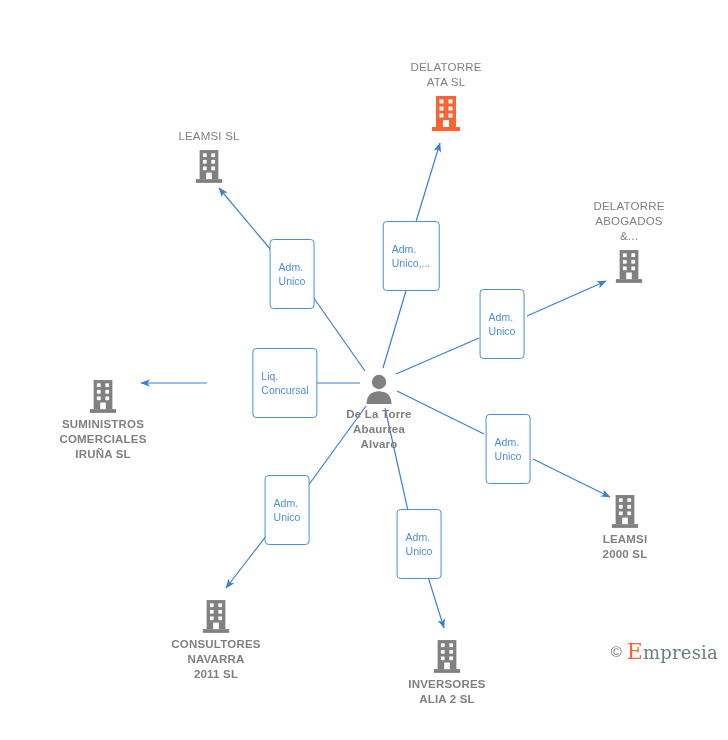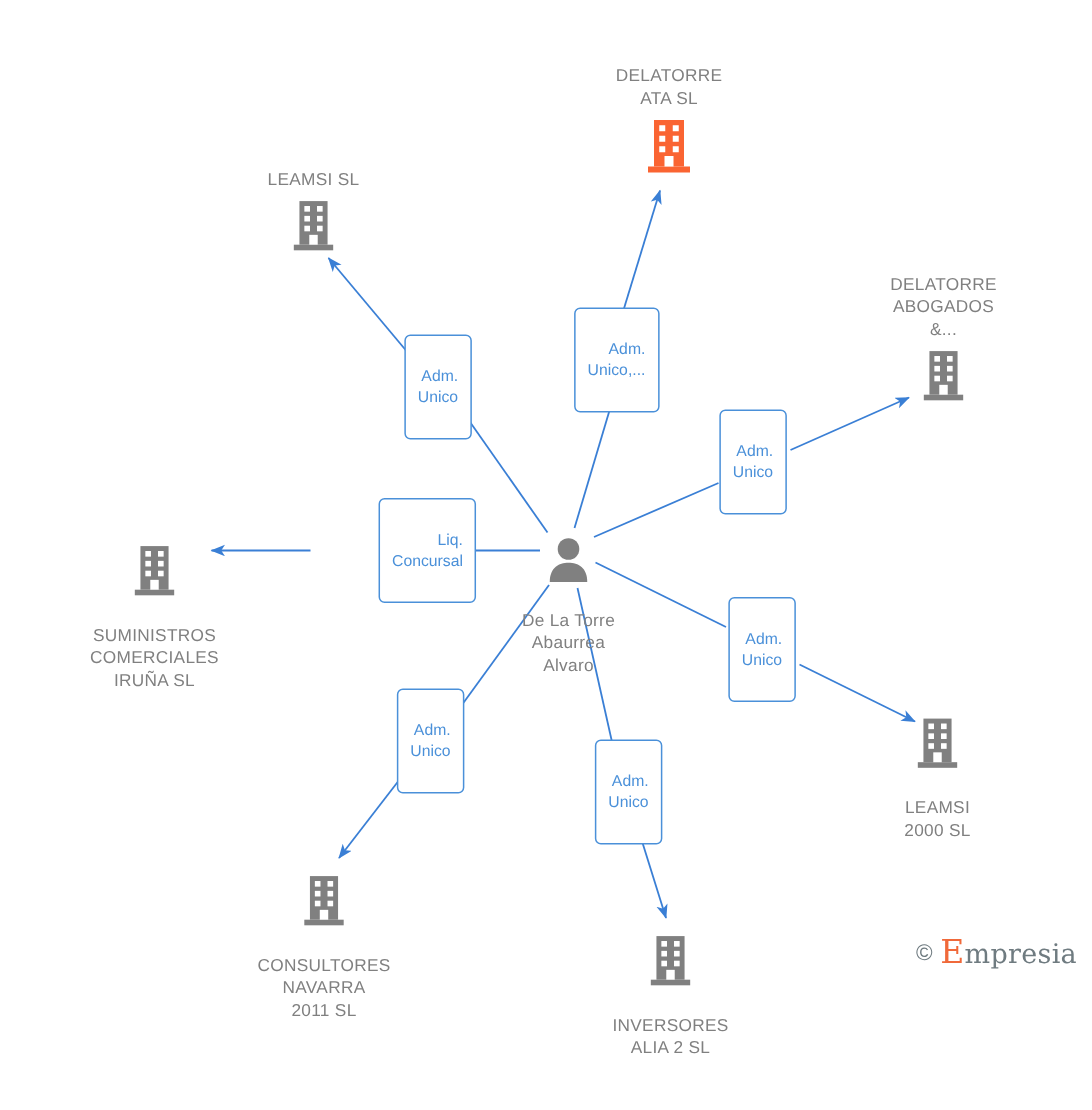--- a/index.html
+++ b/index.html
@@ -9,21 +9,21 @@
   }
   body {
     width: 728px;
     height: 740px;
     position: relative;
     overflow: hidden;
     font-family: "Liberation Sans", sans-serif;
   }
   #graph {
     position: absolute;
-    left: 0; top: 0;
+    left: 0; top: 16px;
     width: 728px;
     height: 656px;
   }
   .edges {
     position: absolute;
     left: 0; top: 0;
     width: 728px;
     height: 740px;
     pointer-events: none;
   }
@@ -43,32 +43,32 @@
     font-size: 11.5px;
     color: #808080;
     line-height: 15px;
     letter-spacing: 0.2px;
     white-space: pre-line;
   }
   .node.highlight .nlabel {
     color: #808080;
   }
   .node.label-top .nlabel { margin-bottom: 4px; }
-  .node.label-bottom .nlabel { margin-top: 19px; }
+  .node.label-bottom .nlabel { margin-top: 3px; font-weight: bold; }
 
   .edge-label {
     position: absolute;
     transform: translate(-50%, -50%);
     background: #ffffff;
     border: 1px solid #4a90d9;
     border-radius: 4px;
     color: #4a90d9;
     font-size: 10.5px;
     line-height: 14px;
-    text-align: right;
+    text-align: left;
     padding: 20px 8px;
     white-space: pre-line;
     box-sizing: border-box;
   }
   .watermark {
     position: absolute;
     right: 10px;
     bottom: 8px;
     display: flex;
     align-items: center;

